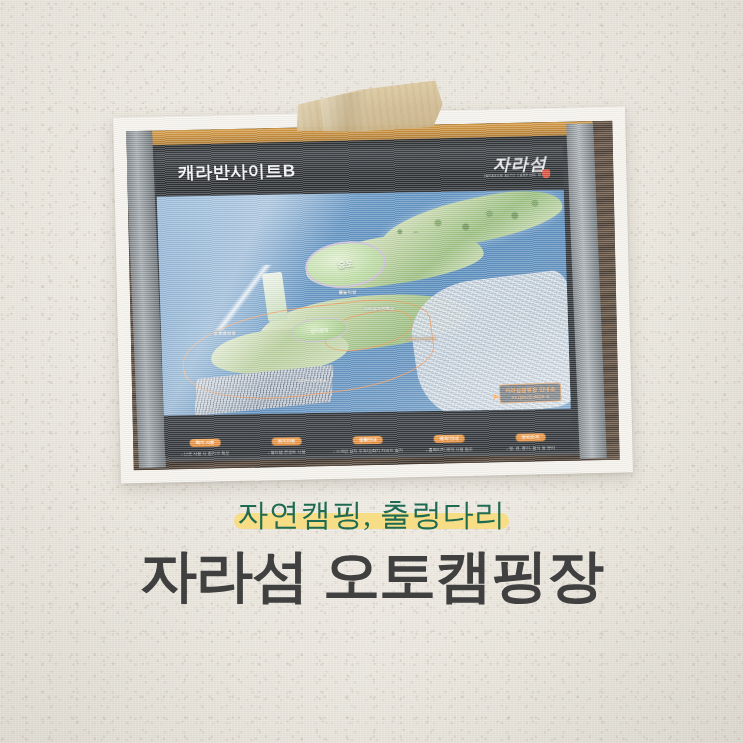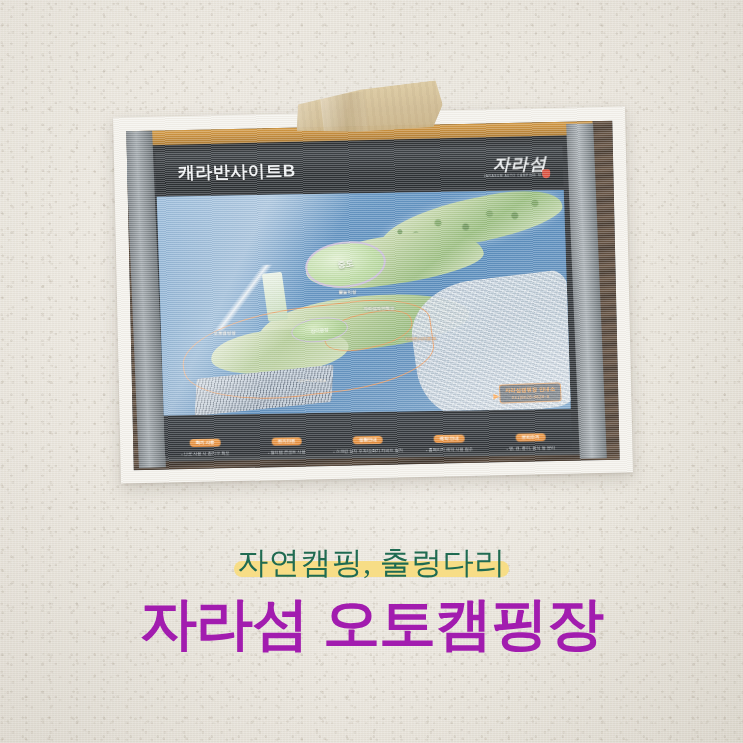--- a/index.html
+++ b/index.html
@@ -364,42 +364,41 @@
   
   .caption{
     position:absolute;
     left:0; right:0; top:496px;
     text-align:center;
   }
   .subtitle-wrap{
     position:relative;
     display:inline-block;
     padding:0 6px;
-    margin-top:48px;
   }
   .subtitle-hl{
     position:absolute;
     left:3px; right:3px;
     bottom:6px; height:16px;
     background:#f7dd86;
     border-radius:9px;
     z-index:0;
   }
   .subtitle{
     position:relative; z-index:1;
     color:#1f6b52;
     font-size:31px;
     font-weight:400;
     letter-spacing:.5px;
     font-family:"Liberation Serif", serif;
     line-height:1.25;
   }
   .title{
     margin-top:9px;
-    color:#a21caf;
+    color:#404040;
     font-size:57px;
     font-weight:700;
     letter-spacing:-1px;
     line-height:1.12;
   }
 </style>
 </head>
 <body>
 
 <div class="paper-bg">

